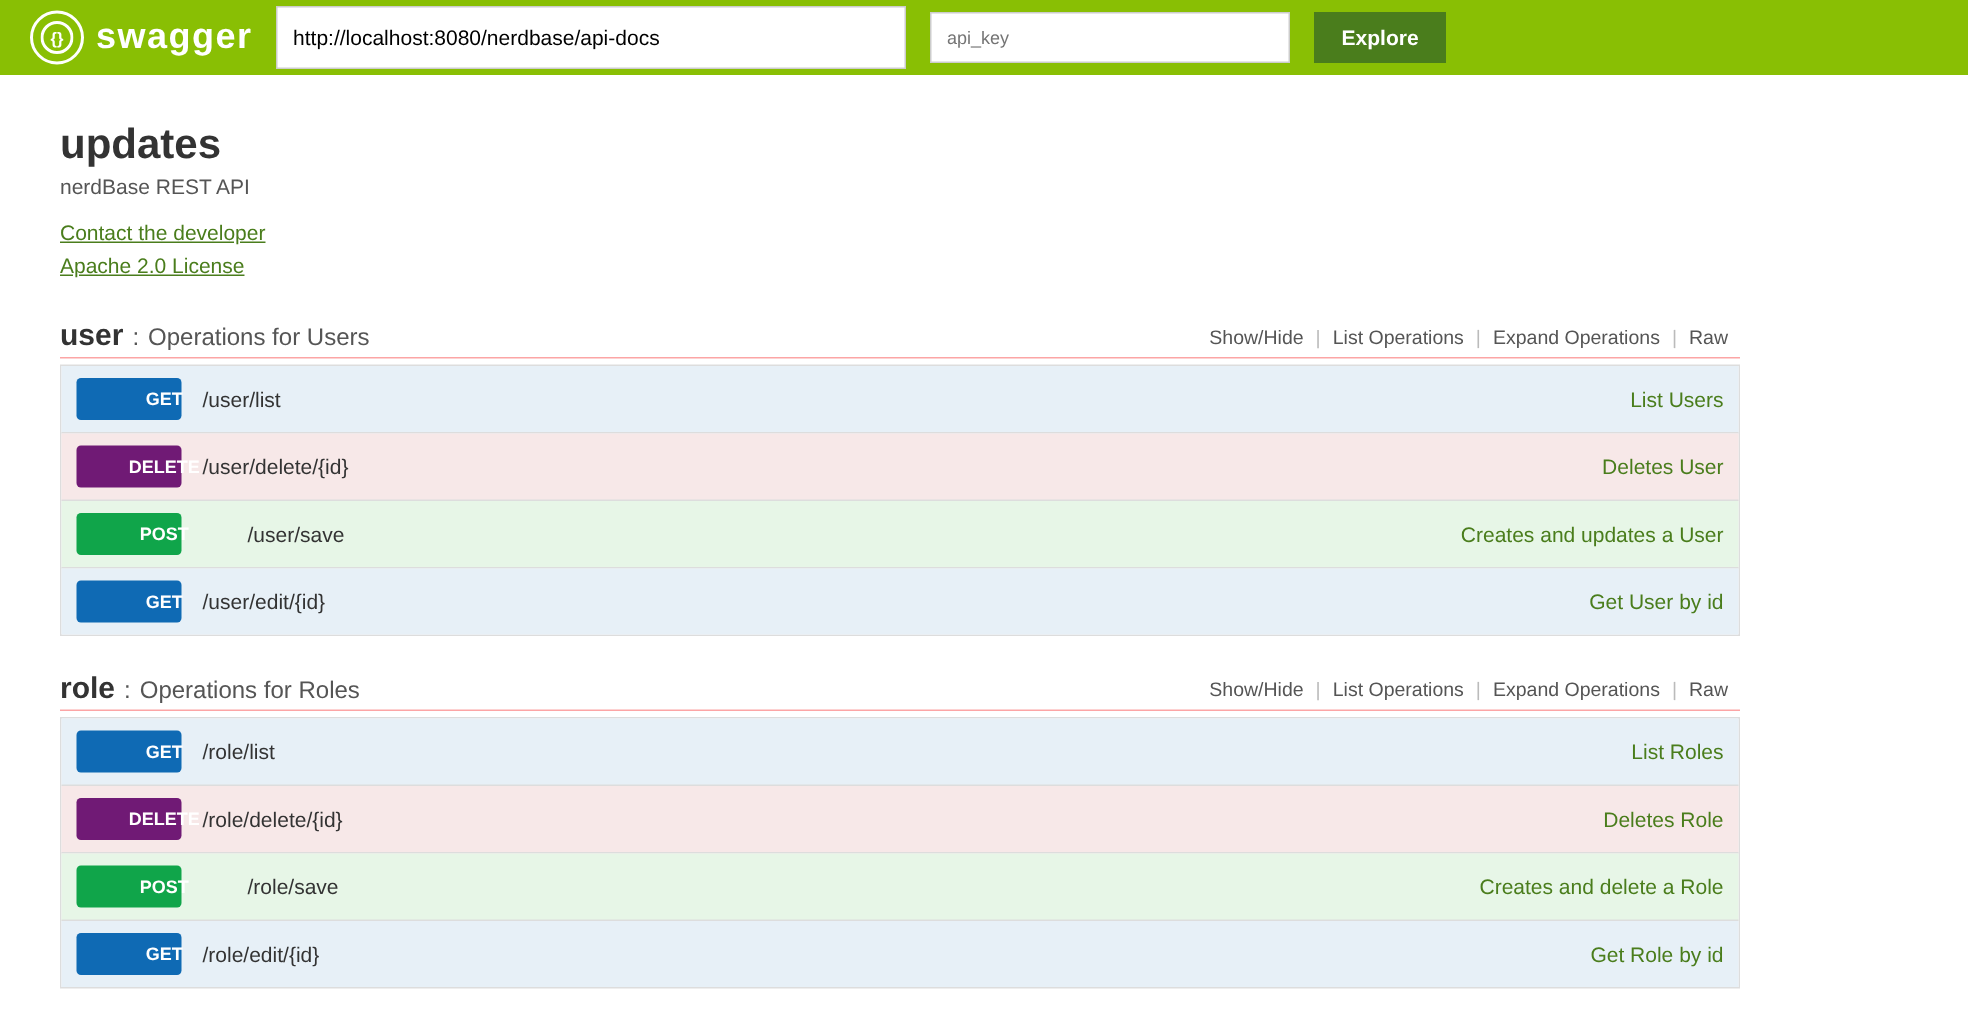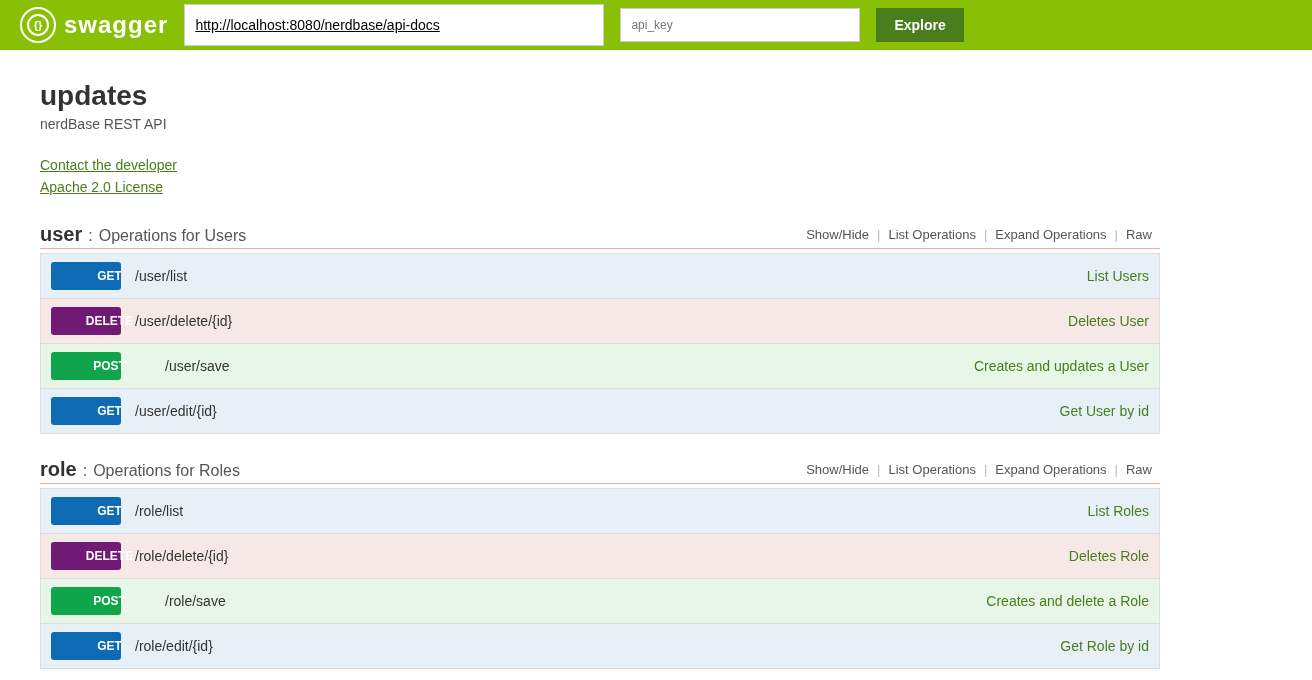--- a/index.html
+++ b/index.html
@@ -37,21 +37,20 @@
       font-weight: bold;
       letter-spacing: 1px;
     }
     .header-url-input {
       flex: 1;
       max-width: 420px;
       padding: 20px 10px;
       border: 1px solid #ccc;
       font-size: 14px;
       height: 36px;
-      text-decoration: underline;
     }
     .header-api-input {
       width: 240px;
       padding: 6px 10px;
       border: 1px solid #ccc;
       font-size: 12px;
       height: 34px;
       color: #15803d;
     }
     .explore-btn {
@@ -73,21 +72,21 @@
 
     .app-title {
       font-size: 28px;
       font-weight: bold;
       color: #333;
       margin-bottom: 4px;
     }
     .app-subtitle {
       font-size: 14px;
       color: #555;
-      margin-bottom: 22px;
+      margin-bottom: 12px;
     }
     .app-link {
       color: #4a7d1c;
       text-decoration: underline;
       cursor: pointer;
       display: block;
       font-size: 14px;
       line-height: 1.6;
     }
 

